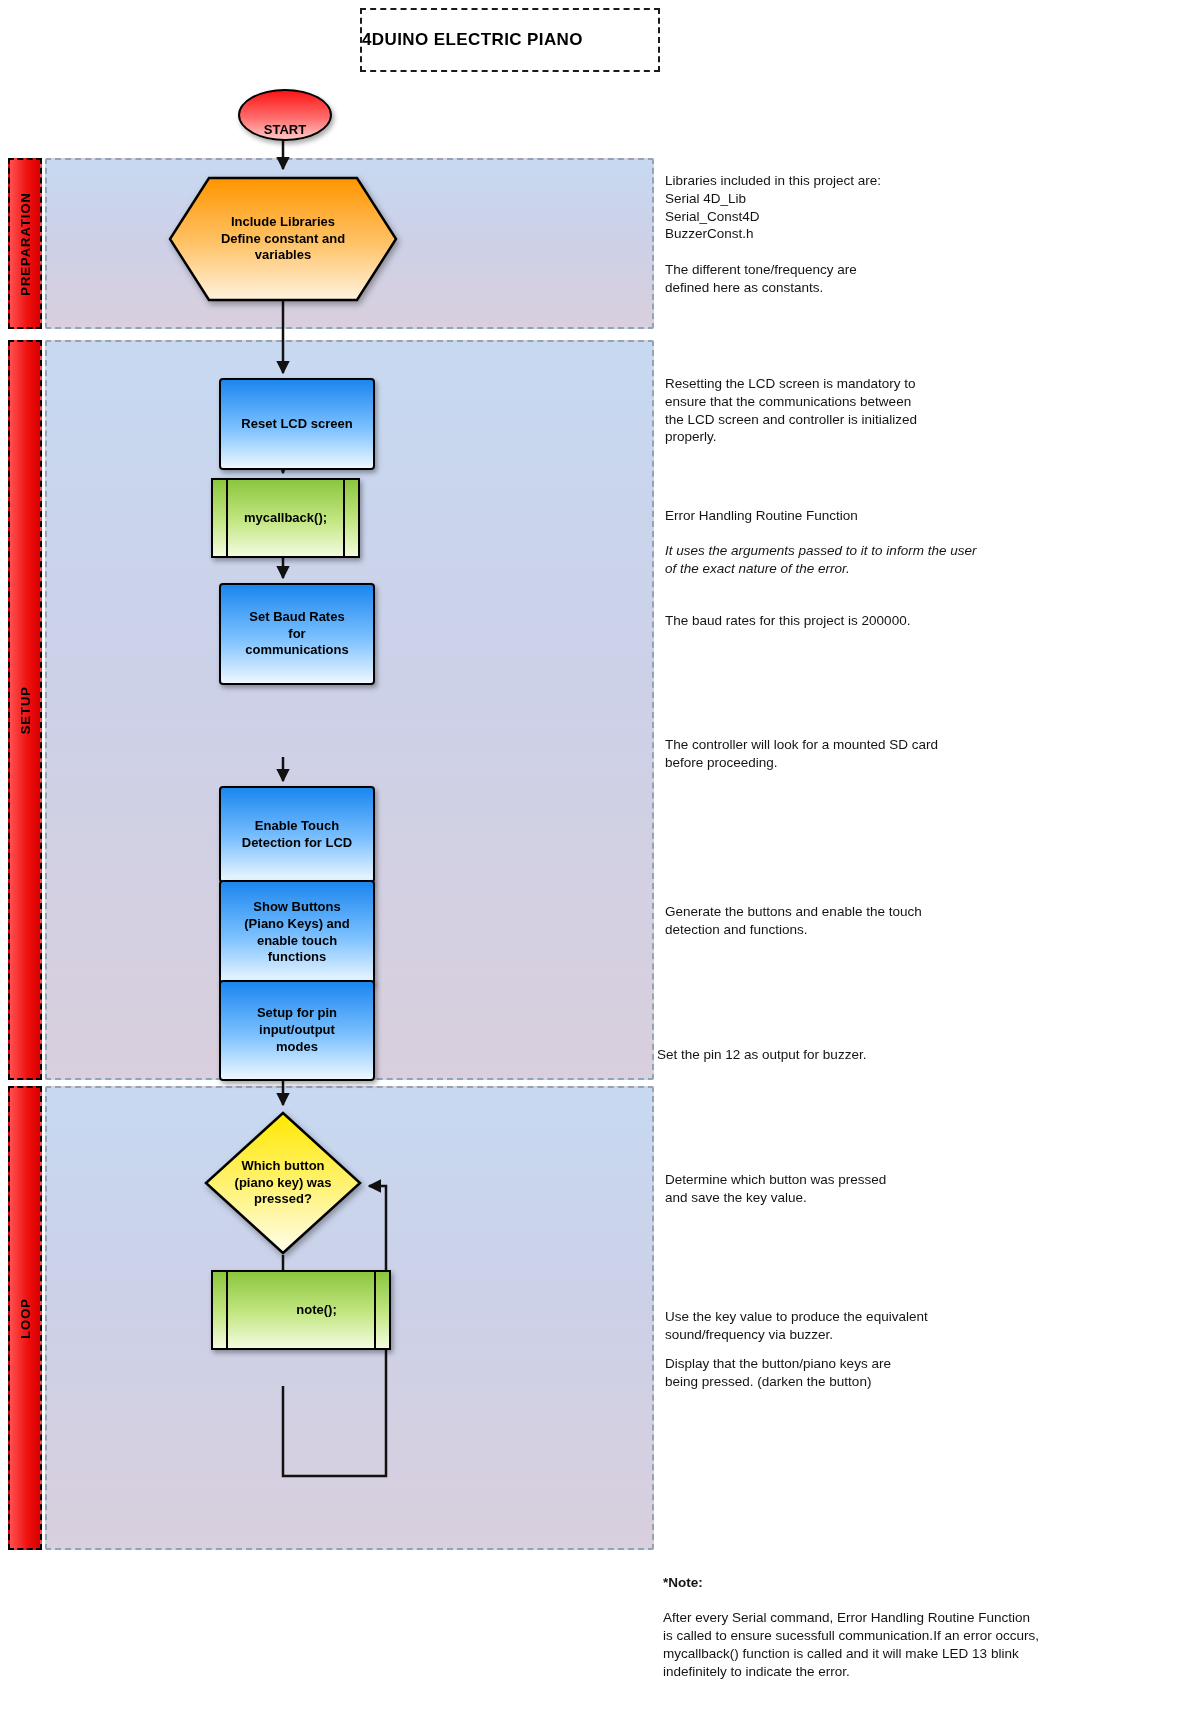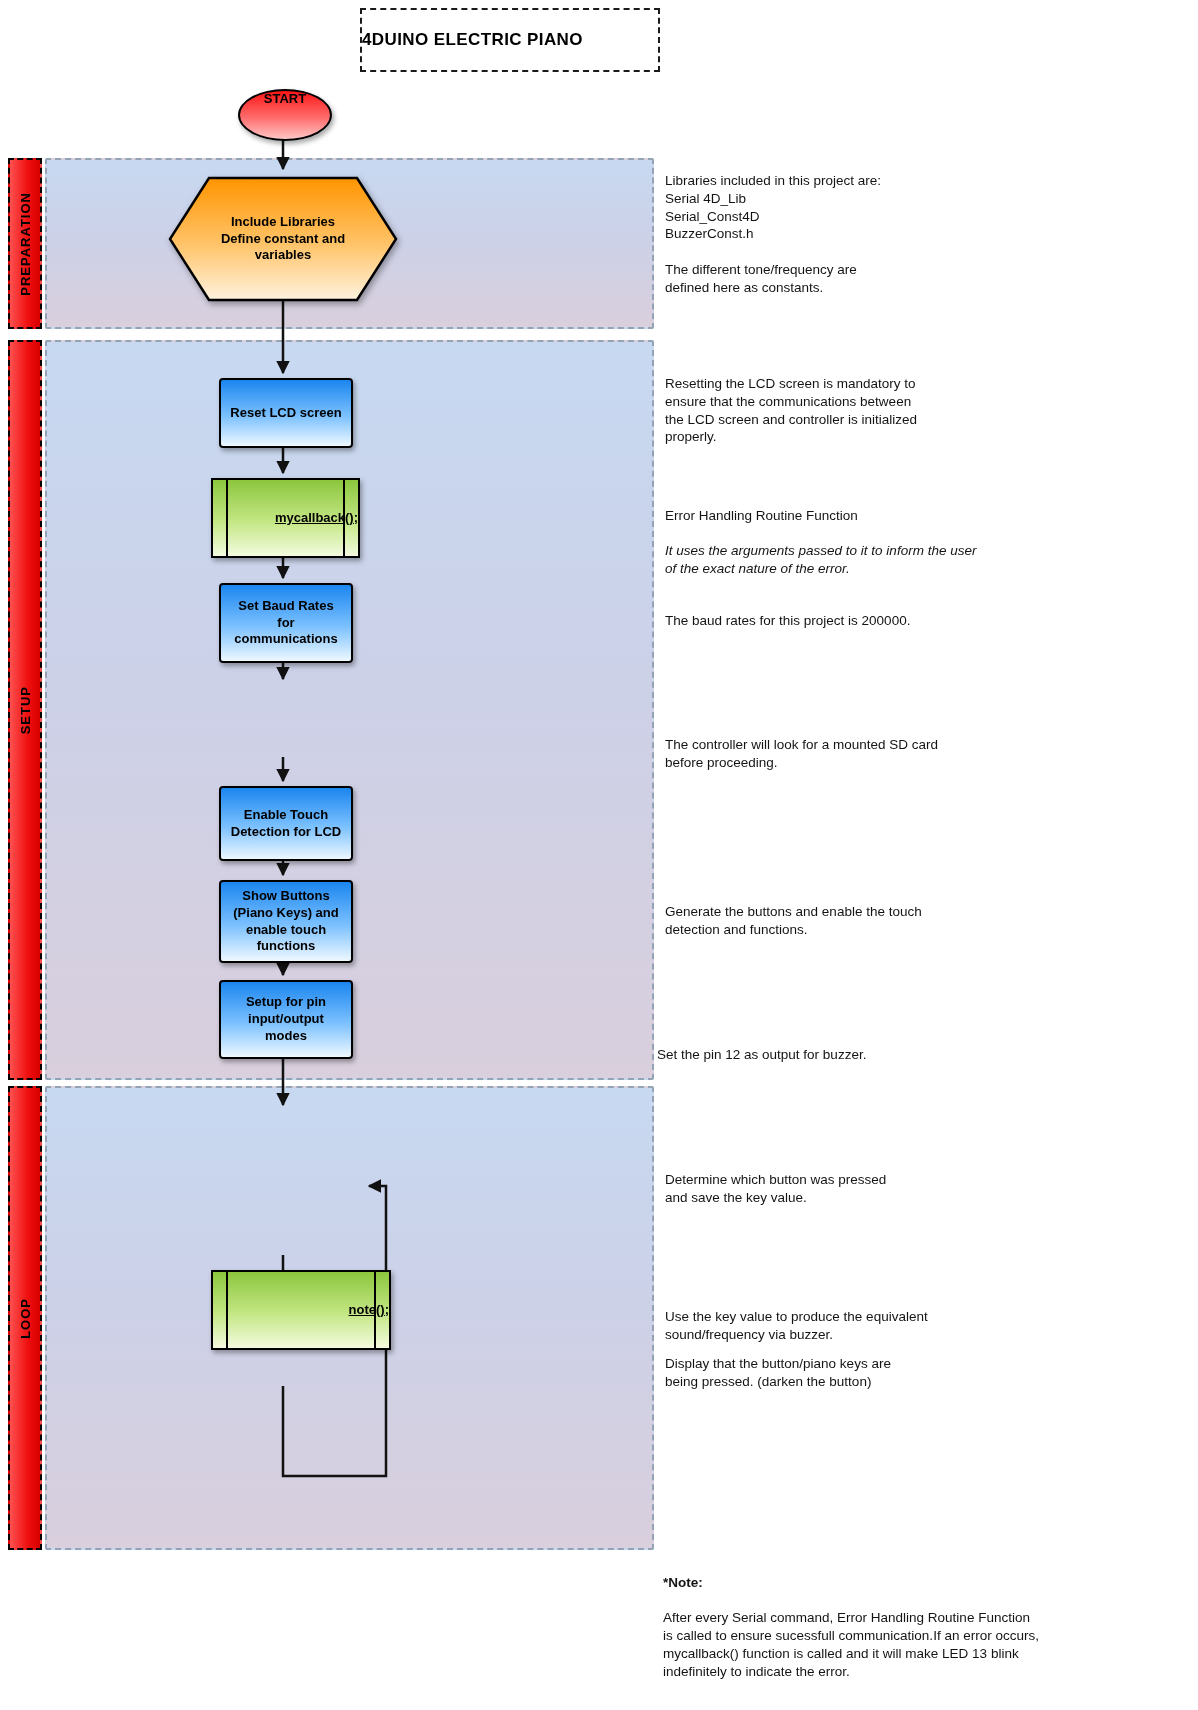--- a/index.html
+++ b/index.html
@@ -35,34 +35,34 @@
   .conn{stroke:#111;stroke-width:2.5;fill:none;}
 
   
   .node-text{
     white-space:pre-line;font-weight:bold;font-size:13px;line-height:1.3;
     text-align:center;color:#000;
   }
   .start{
     border:2px solid #000;border-radius:50%;
     background:linear-gradient(180deg,#fb1616 0%,#ff6b6b 55%,#ffc6c6 100%);
-    display:flex;align-items:flex-start;justify-content:center;
+    display:flex;align-items:flex-end;justify-content:center;
     box-shadow:2px 3px 5px rgba(0,0,0,.35);z-index:2;
   }
   .process{
     border:2px solid #000;border-radius:4px;
     background:linear-gradient(180deg,#1b86ef 0%,#7cc1ff 55%,#eef8ff 100%);
     display:flex;align-items:center;justify-content:center;
-    box-shadow:2px 3px 5px rgba(0,0,0,.35);z-index:2;padding:1px;
+    box-shadow:2px 3px 5px rgba(0,0,0,.35);z-index:2;padding:12px;
   }
   .subroutine{
     border:2px solid #000;
     background:linear-gradient(180deg,#8cc63e 0%,#c4e784 55%,#f3fbdf 100%);
-    display:flex;align-items:center;justify-content:flex-end;
-    box-shadow:2px 3px 5px rgba(0,0,0,.35);z-index:2;text-decoration:underline;
+    display:flex;align-items:center;justify-content:center;
+    box-shadow:2px 3px 5px rgba(0,0,0,.35);z-index:2;
   }
   .subroutine::before,.subroutine::after{
     content:"";position:absolute;top:0;bottom:0;width:0;border-left:2px solid #000;
   }
   .subroutine::before{left:13px;}
   .subroutine::after{right:13px;}
   .shape-wrap{z-index:2;}
   .shape-wrap svg{display:block;filter:drop-shadow(2px 3px 3px rgba(0,0,0,.35));}
   .shape-overlay{position:absolute;left:0;top:0;right:0;bottom:0;display:flex;align-items:center;justify-content:center;}
 
@@ -164,20 +164,37 @@
 enable touch
 functions</span>
   </div>
 
   <div class="process abs" style="left:219px;top:980px;width:128px;height:73px;">
     <span class="node-text">Setup for pin
 input/output
 modes</span>
   </div>
 
+  <div class="shape-wrap abs" style="left:203px;top:1110px;width:160px;height:146px;">
+    <svg width="160" height="146" viewBox="0 0 160 146">
+      <defs>
+        <linearGradient id="gradYellow" x1="0" y1="0" x2="0" y2="1">
+          <stop offset="0" stop-color="#ffe800"></stop>
+          <stop offset="0.55" stop-color="#fff37a"></stop>
+          <stop offset="1" stop-color="#fffdee"></stop>
+        </linearGradient>
+      </defs>
+      <polygon points="80,3 157,73 80,143 3,73" fill="url(#gradYellow)" stroke="#000" stroke-width="2.5"></polygon>
+    </svg>
+    <div class="shape-overlay">
+      <span class="node-text">Which button
+(piano key) was
+pressed?</span>
+    </div>
+  </div>
 
   <div class="subroutine abs" style="left:211px;top:1270px;width:145px;height:76px;padding-left:31px;">
     <span class="node-text">note();</span>
   </div>
 
   <div class="ann" style="left:665px;top:172px;">Libraries included in this project are:
 Serial 4D_Lib
 Serial_Const4D
 BuzzerConst.h
 

